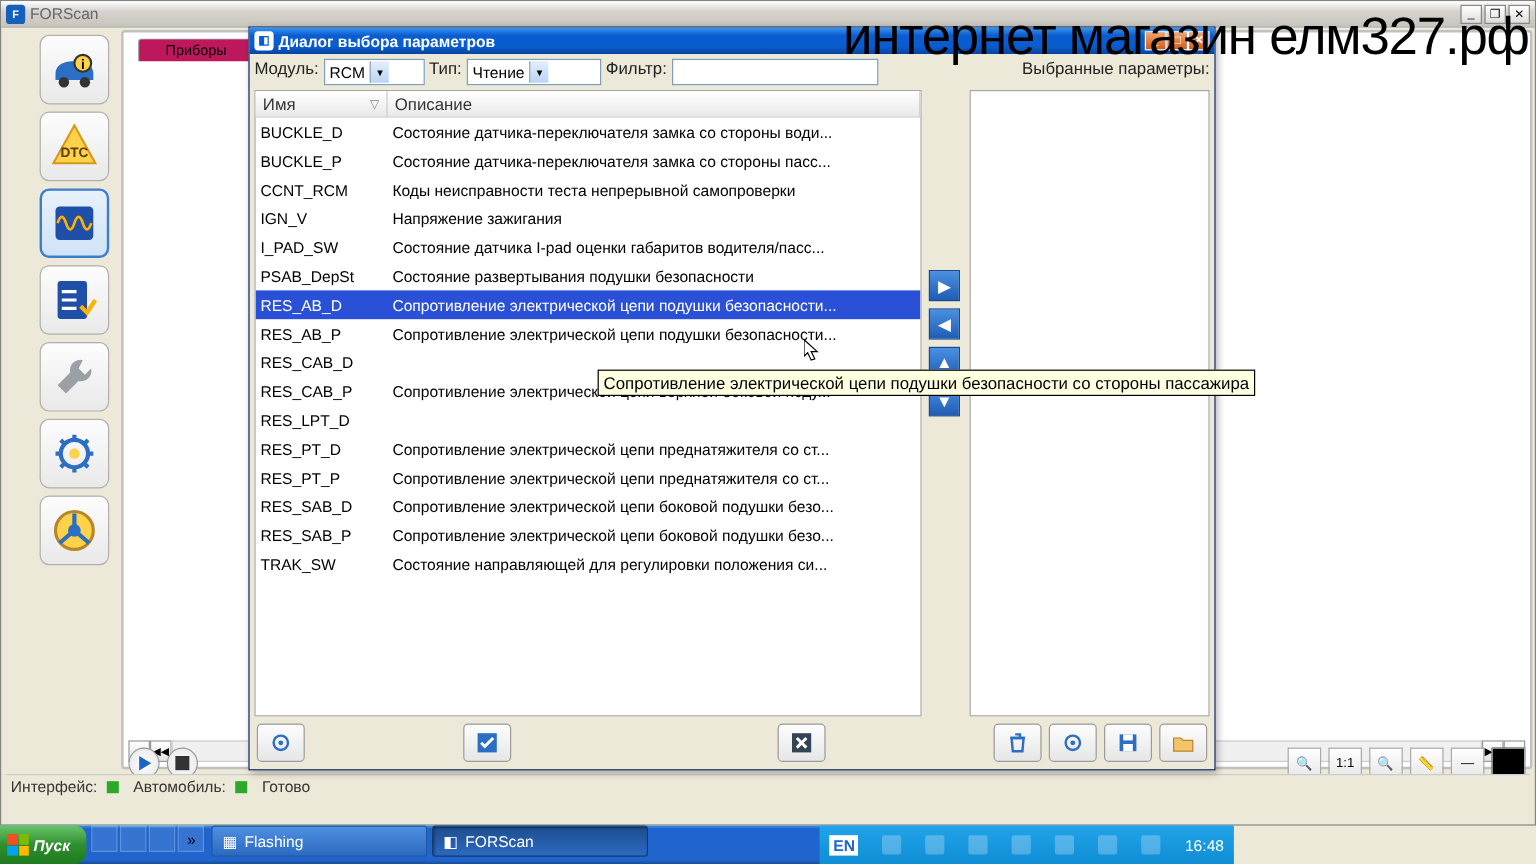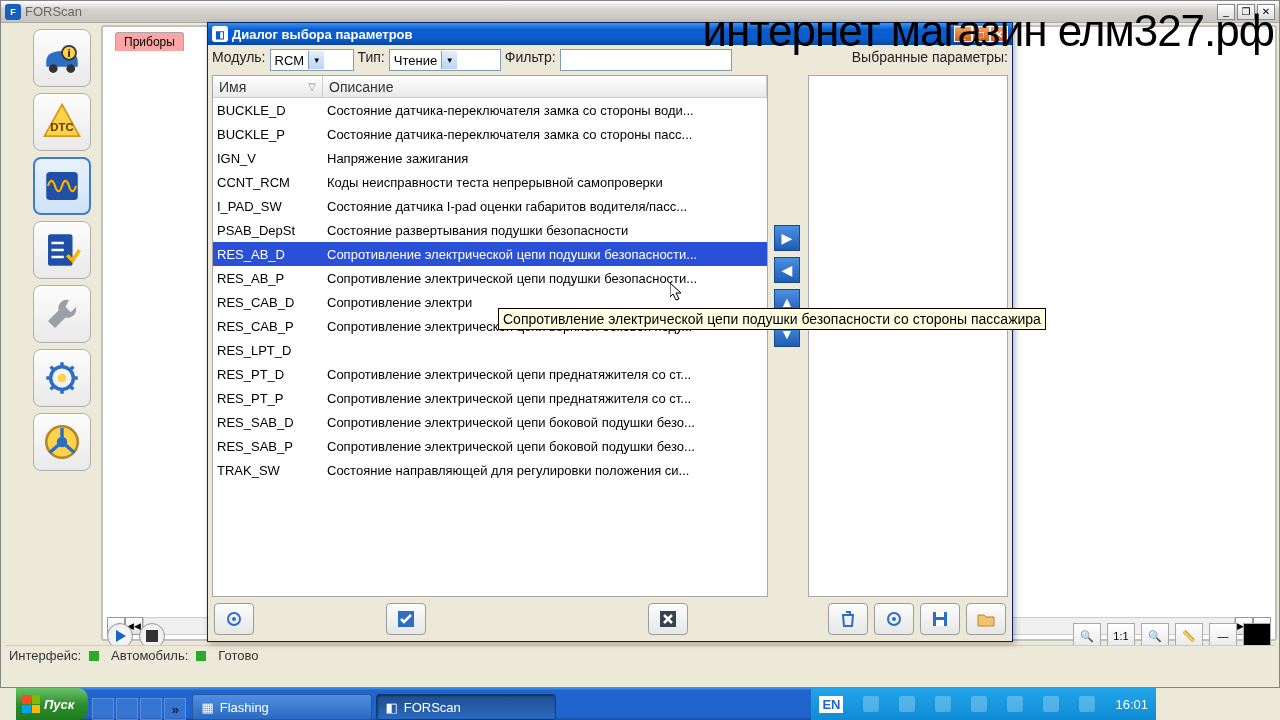--- a/index.html
+++ b/index.html
@@ -15,36 +15,36 @@
 
 
 .sidebar{position:absolute;left:30px;top:28px;width:62px;display:flex;flex-direction:column;gap:6px;align-items:center}
 .sidebtn{width:58px;height:58px;border-radius:8px;border:1px solid #b0b0b0;background:linear-gradient(#fdfdfd,#e9e9e9);display:flex;align-items:center;justify-content:center;position:relative;cursor:pointer}
 .sidebtn.active{border:2px solid #3b7ed0;background:linear-gradient(#e8f1fb,#d0e3f7)}
 .sidebtn svg{width:42px;height:42px}
 
 
 .content{position:absolute;left:100px;top:24px;right:2px;height:616px;border:2px solid #c0c0c0;border-radius:3px;background:#fff;padding:2px}
 .tabstrip{display:flex;gap:1px;height:22px;align-items:flex-end;padding-left:10px}
-.tab{padding:2px 8px;border:1px solid #a7a7a7;border-bottom:none;background:#fca5a5;border-radius:3px 3px 0 0;font-size:12px}
+.tab{padding:2px 22px;border:1px solid #a7a7a7;border-bottom:none;background:#be185d;border-radius:3px 3px 0 0;font-size:12px}
 .hscroll-area{position:absolute;bottom:4px;left:4px;right:4px;height:18px;display:flex;align-items:center}
 .hscroll-btn{width:18px;height:18px;border:1px solid #999;background:linear-gradient(#fff,#e2e2e2);display:flex;align-items:center;justify-content:center;font-size:9px}
 .hscroll-track{flex:1;height:18px;background:#f0f0f0;border:1px solid #ccc}
 
 
 .bottom-toolbar{position:absolute;left:100px;right:2px;top:620px;height:30px;display:flex;align-items:center;gap:6px;padding:0 6px}
 .roundbtn{width:26px;height:26px;border-radius:50%;border:1px solid #999;background:radial-gradient(#fff,#e5e5e5);display:flex;align-items:center;justify-content:center;cursor:pointer}
 .sq{width:28px;height:26px;border:1px solid #aaa;background:linear-gradient(#fff,#e7e7e7);display:flex;align-items:center;justify-content:center;font-size:11px}
 
 
 .statusbar{position:absolute;left:4px;bottom:22px;right:4px;height:20px;background:#ece9d8;display:flex;align-items:center;gap:8px;padding:0 4px;border-top:1px solid #ccc;font-size:13px;color:#333}
 .statled{width:10px;height:10px;background:#2aa92a;display:inline-block;margin-right:4px;vertical-align:middle}
 
 
-.taskbar{position:absolute;left:16px;bottom:0;width:1140px;height:32px;background:linear-gradient(#3a95ea,#2065cd 8%,#2065cd 90%,#174c99);display:flex;align-items:flex-end}
+.taskbar{position:absolute;left:0;bottom:0;width:1028px;height:32px;background:linear-gradient(#3a95ea,#2065cd 8%,#2065cd 90%,#174c99);display:flex;align-items:flex-start}
 .startbtn{height:32px;padding:0 14px 0 6px;background:linear-gradient(#6ac46a,#2f8f2f 50%,#1e7a1e);color:#fff;font-weight:bold;font-style:italic;border-radius:0 10px 10px 0;display:flex;align-items:center;gap:4px;font-size:14px}
 .startbtn .flag{width:18px;height:18px;display:grid;grid-template:1fr 1fr/1fr 1fr;gap:1px}
 .startbtn .flag span:nth-child(1){background:#f25022}.startbtn .flag span:nth-child(2){background:#7fba00}.startbtn .flag span:nth-child(3){background:#00a4ef}.startbtn .flag span:nth-child(4){background:#ffb900}
 .quicklaunch{display:flex;gap:2px;margin:0 4px}
 .ql{width:22px;height:22px;border:1px solid rgba(255,255,255,.2);background:rgba(255,255,255,.1);display:flex;align-items:center;justify-content:center}
 .taskbtn{height:26px;min-width:180px;margin:0 2px;padding:0 8px;border:1px solid #25589f;background:linear-gradient(#4f8fe0,#2b6ac0);color:#fff;display:flex;align-items:center;gap:6px;border-radius:3px;font-size:12px}
 .taskbtn.active{background:linear-gradient(#1e4e8f,#2b6ac0);border-color:#153a6e;box-shadow:inset 1px 1px 2px rgba(0,0,0,.4)}
 .tray{margin-left:auto;height:32px;background:linear-gradient(#22a4ea,#0f8cd4);padding:0 8px;display:flex;align-items:center;gap:20px;color:#fff;font-size:12px}
 .tray .ic{width:16px;height:16px;background:rgba(255,255,255,.25);border-radius:2px}
 
@@ -236,46 +236,45 @@
         <div class="listbody" id="listbody">
             <div class="row">
               <div class="c1">BUCKLE_D</div>
               <div class="c2">Состояние датчика-переключателя замка со стороны води...</div>
             </div>
             <div class="row">
               <div class="c1">BUCKLE_P</div>
               <div class="c2">Состояние датчика-переключателя замка со стороны пасс...</div>
             </div>
             <div class="row">
+              <div class="c1">CCNT_RCM</div>
+              <div class="c2">Коды неисправности теста непрерывной самопроверки</div>
+            </div>
+            <div class="row">
               <div class="c1">IGN_V</div>
               <div class="c2">Напряжение зажигания</div>
-            </div>
-            <div class="row">
-              <div class="c1">CCNT_RCM</div>
-              <div class="c2">Коды неисправности теста непрерывной самопроверки</div>
             </div>
             <div class="row">
               <div class="c1">I_PAD_SW</div>
               <div class="c2">Состояние датчика I-pad оценки габаритов водителя/пасс...</div>
             </div>
             <div class="row">
               <div class="c1">PSAB_DepSt</div>
               <div class="c2">Состояние развертывания подушки безопасности</div>
             </div>
             <div class="row selected">
               <div class="c1">RES_AB_D</div>
               <div class="c2">Сопротивление электрической цепи подушки безопасности...</div>
             </div>
             <div class="row">
               <div class="c1">RES_AB_P</div>
               <div class="c2">Сопротивление электрической цепи подушки безопасности...</div>
             </div>
             <div class="row">
               <div class="c1">RES_CAB_D</div>
-              <div class="c2">Сопротивление электри</div>
             </div>
             <div class="row">
               <div class="c1">RES_CAB_P</div>
               <div class="c2">Сопротивление электрической цепи верхней боковой поду...</div>
             </div>
             <div class="row">
               <div class="c1">RES_LPT_D</div>
             </div>
             <div class="row">
               <div class="c1">RES_PT_D</div>
@@ -394,15 +393,15 @@
   </div>
   <div class="tray">
     <span style="background:#fff;color:#2065cd;padding:1px 3px;font-weight:bold">EN</span>
     <span class="ic"></span>
     <span class="ic"></span>
     <span class="ic"></span>
     <span class="ic"></span>
     <span class="ic"></span>
     <span class="ic"></span>
     <span class="ic"></span>
-    <span>16:01</span>
+    <span>16:48</span>
   </div>
 </div>
 
 </body></html>

